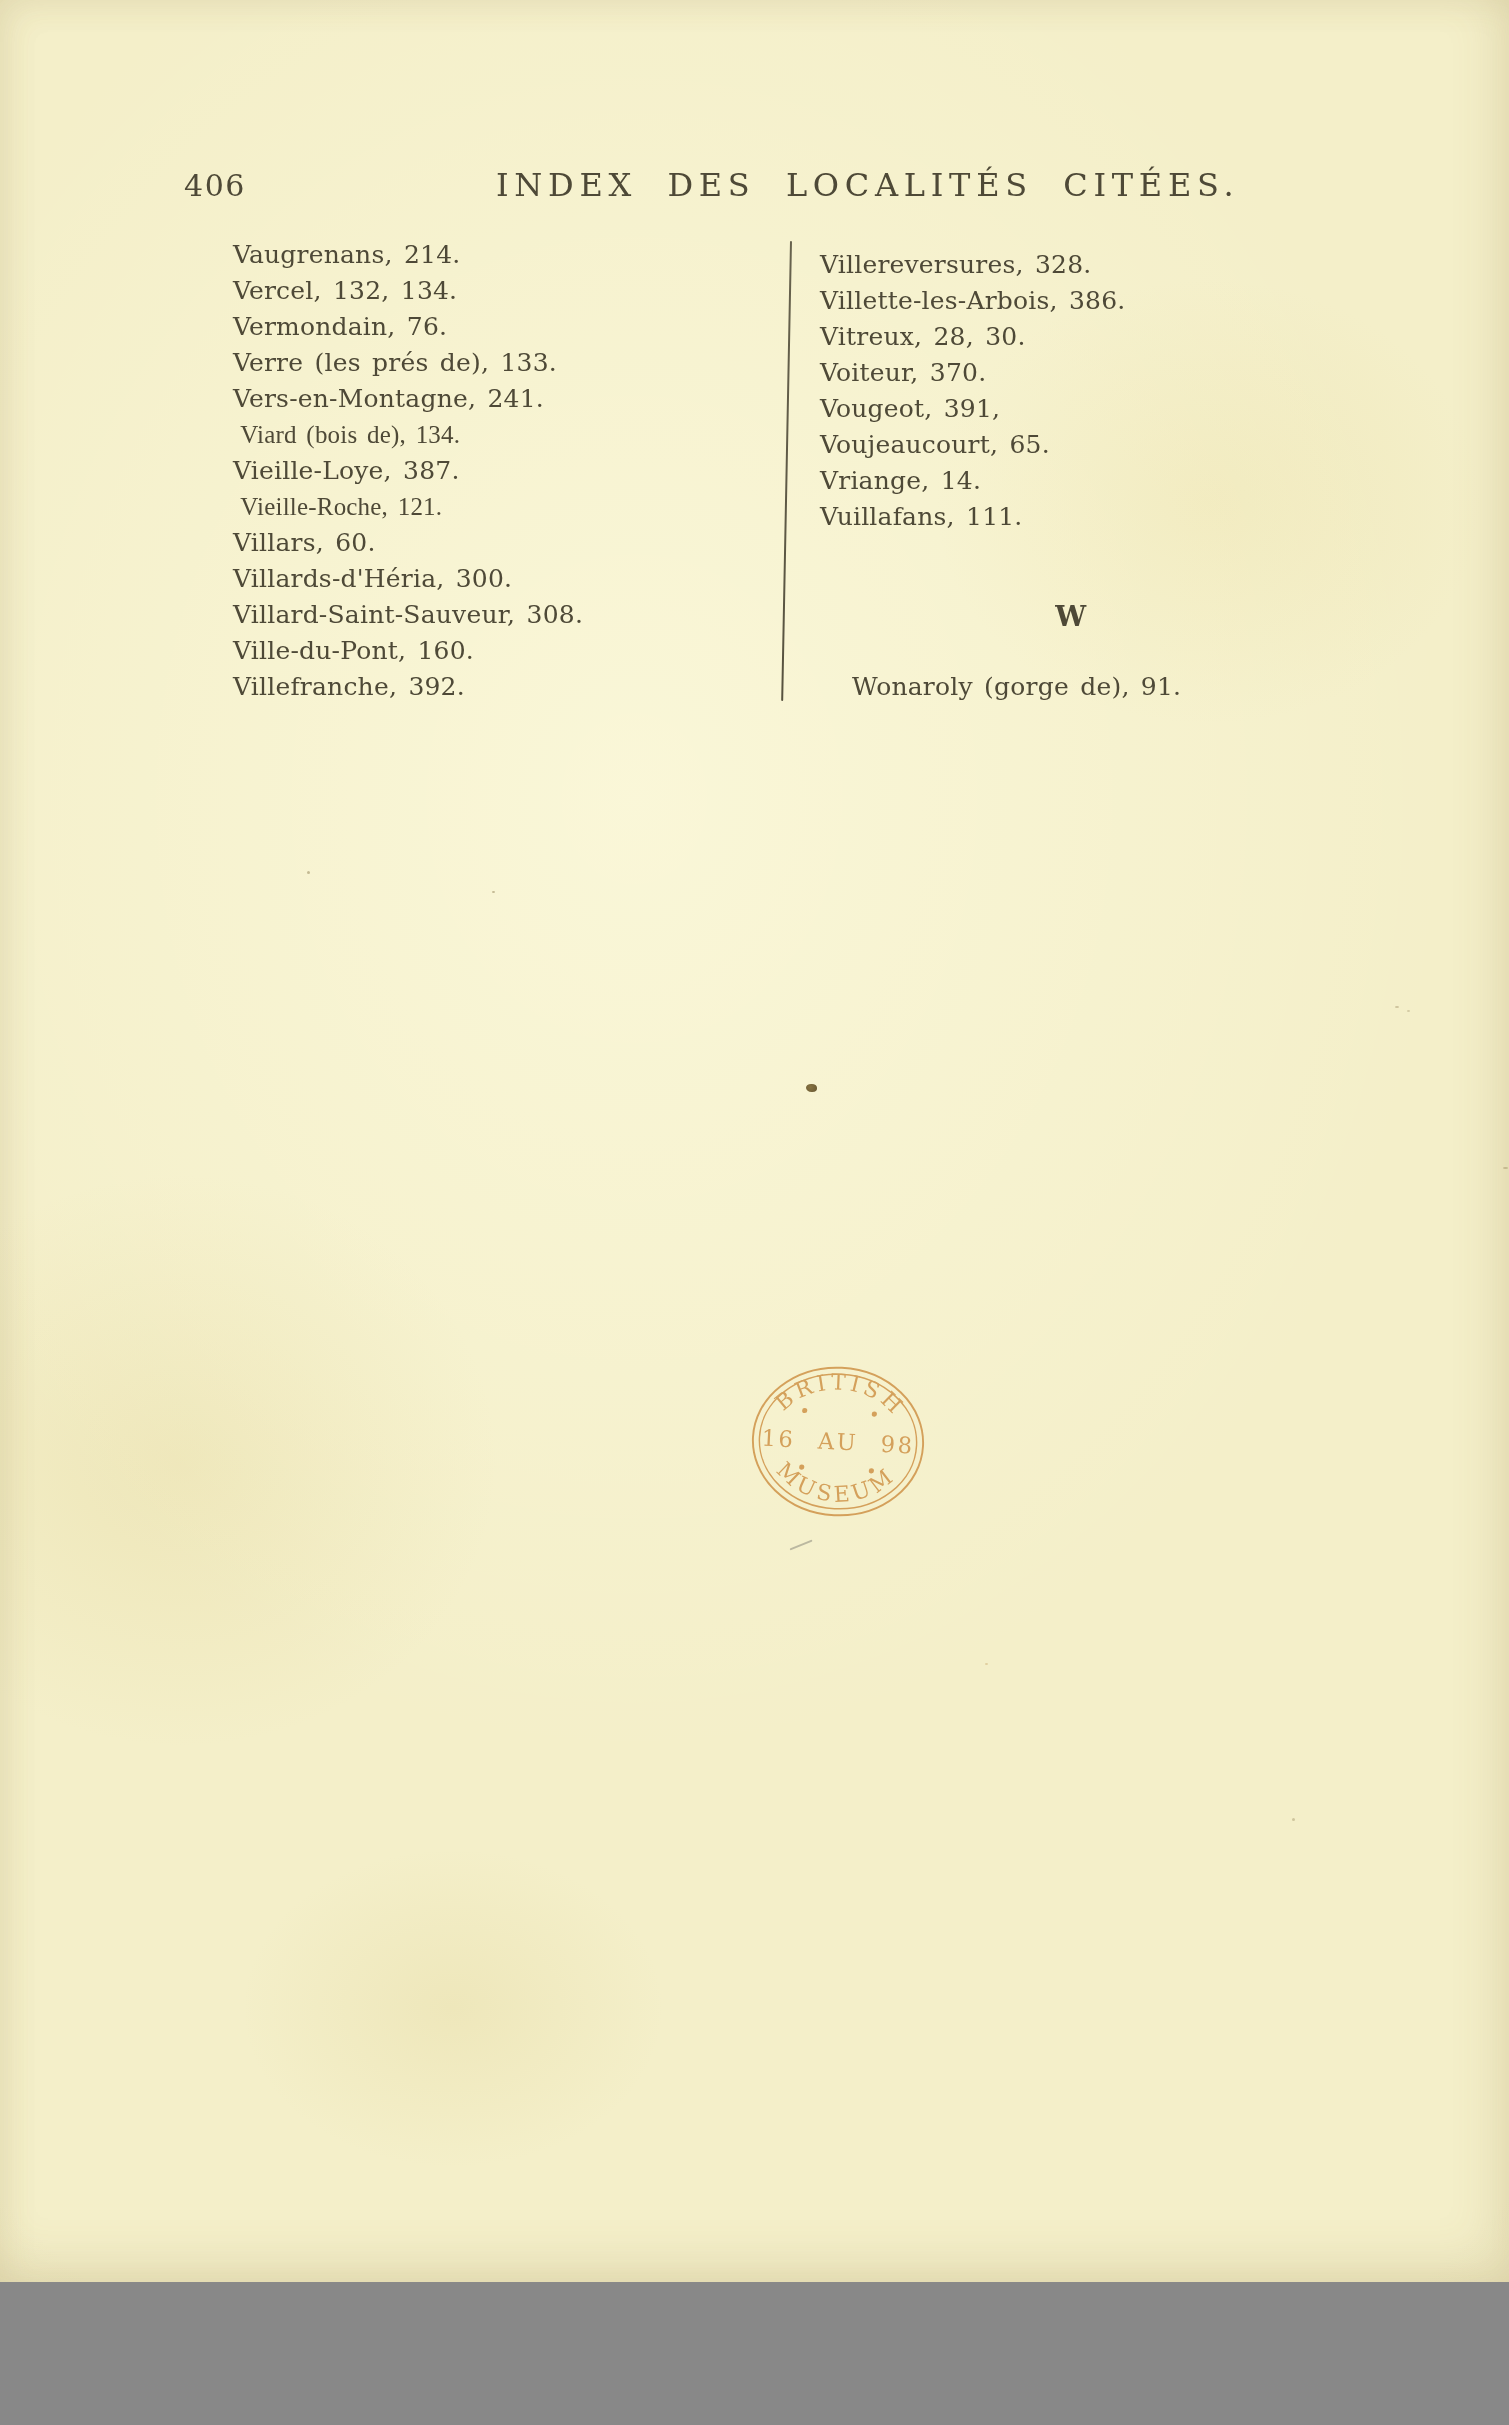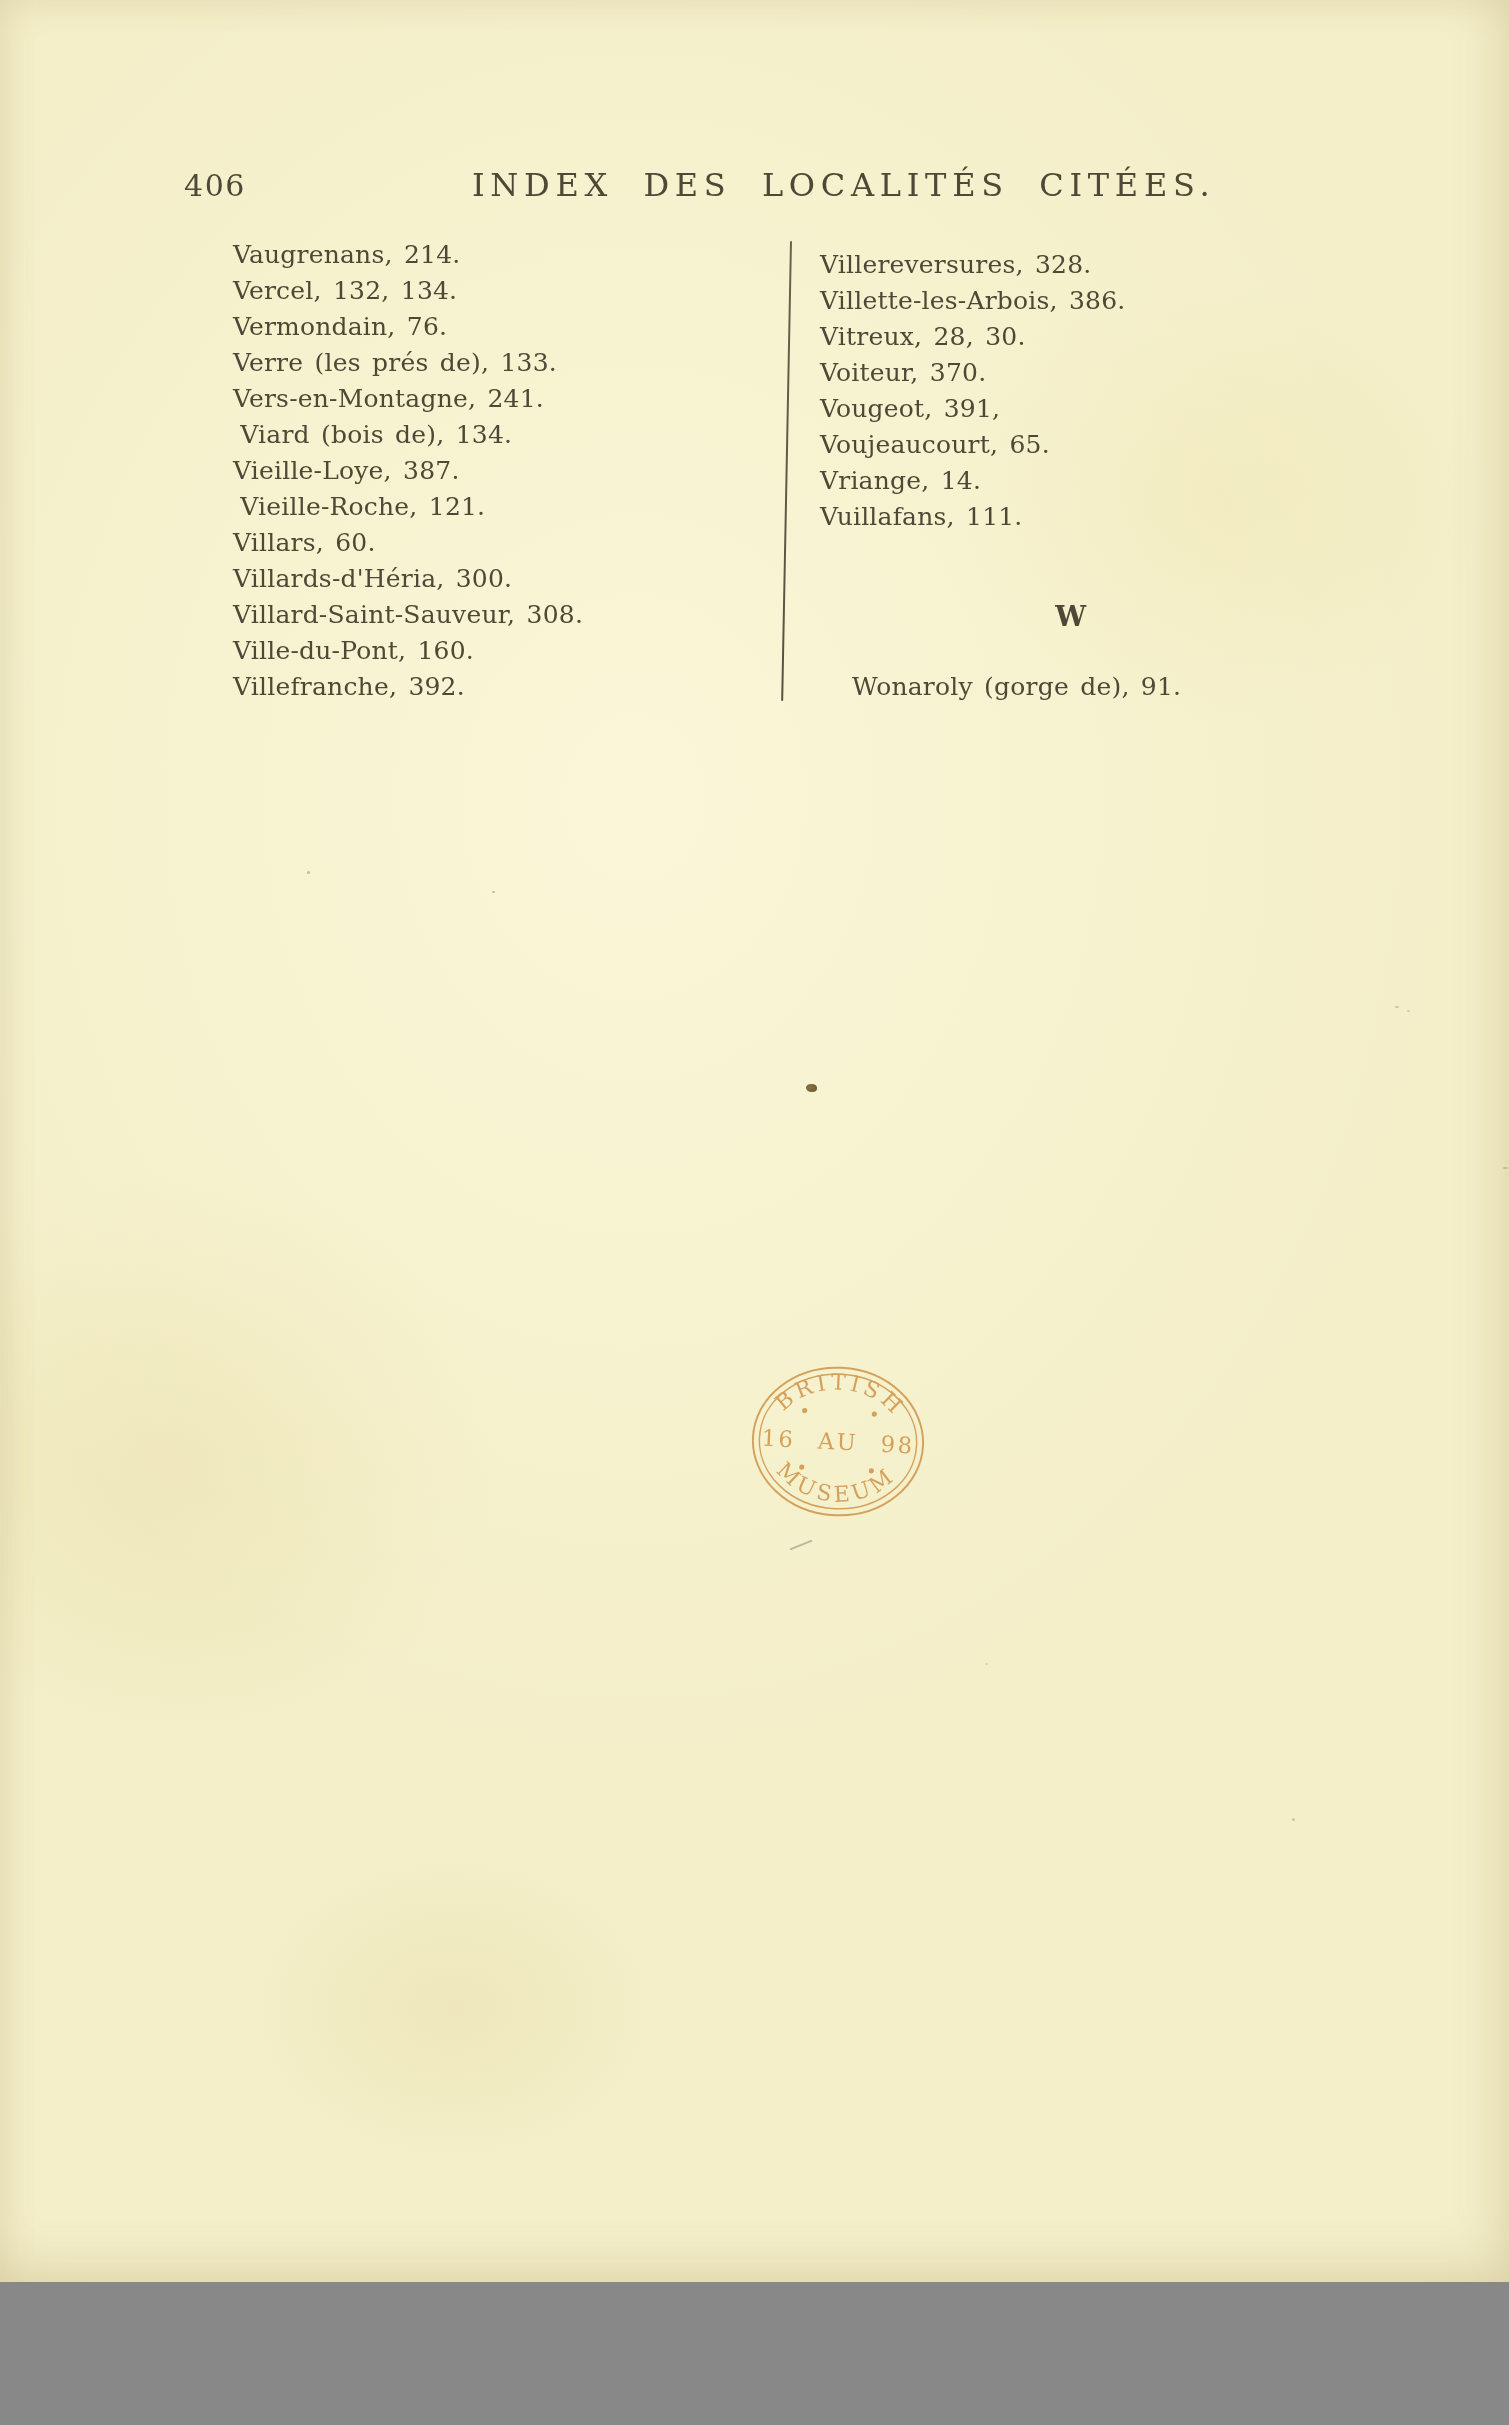--- a/index.html
+++ b/index.html
@@ -21,29 +21,29 @@
     box-shadow: inset -11.3px -16px 49px rgba(130,108,48,0.16), inset 8px 6.5px 32px rgba(140,118,55,0.08);
     overflow:hidden;
     font-family:"DejaVu Serif","Liberation Serif",serif;
     color:var(--ink);
   }
   .page-number{
     position:absolute;left:184px;top:168px;
     font-size:30px;letter-spacing:1.6px;
   }
   .page-title{
-    position:absolute;left:472px;top:166px;width:655px;
+    position:absolute;left:496px;top:166px;width:655px;
     text-align:center;font-size:32px;letter-spacing:5.7px;word-spacing:14.6px;
     white-space:nowrap;
   }
   .col{position:absolute;font-size:25px;letter-spacing:0.2px;word-spacing:3.2px;}
   .col .entry{height:36px;line-height:36px;white-space:nowrap;}
   #left-col{left:233px;top:237px;}
   #left-col .entry:nth-child(6),
-  #left-col .entry:nth-child(8){padding-left:7.3px;}
+  #left-col .entry:nth-child(8){padding-left:7.3px;font-family:Liberation Serif, serif;}
   #right-col{left:820px;top:231px;margin-top:16px;}
   .divider{
     position:absolute;left:790px;top:241px;width:2.4px;height:460px;
     background:linear-gradient(to bottom, rgba(78,73,55,0.85), rgba(78,73,55,0.95));
     transform:rotate(1.1deg);transform-origin:top center;border-radius:1.6px;
   }
   .w-heading{
     position:absolute;left:820px;top:600px;width:502px;
     text-align:center;font-size:27.5px;font-weight:bold;letter-spacing:0.8px;
   }

